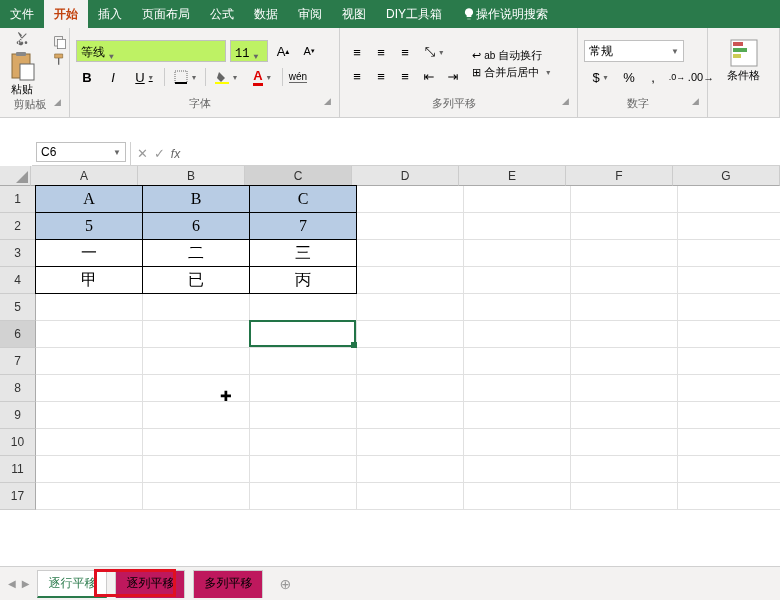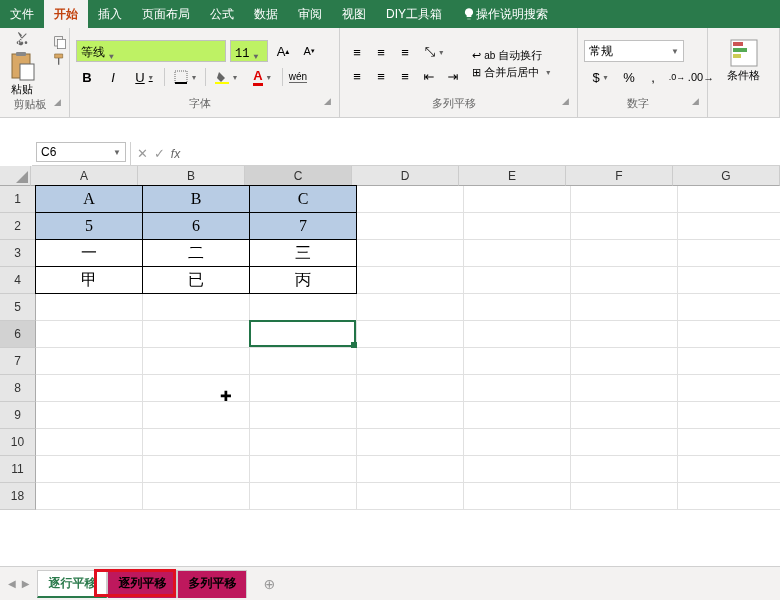--- a/index.html
+++ b/index.html
@@ -48,21 +48,21 @@
 .cell-row { display: flex; }
 .cell { width: 107px; height: 27px; border-right: 1px solid #e0e0e0; border-bottom: 1px solid #e0e0e0; text-align: center; line-height: 26px; font-size: 16px; font-family: SimSun, serif; }
 .data-cell { border: 1px solid #000; margin: -1px 0 0 -1px; width: 108px; height: 28px; }
 .highlighted { background: #b8cce4; }
 .active-cell-border { position: absolute; border: 2px solid #227447; pointer-events: none; }
 .active-cell-handle { position: absolute; width: 6px; height: 6px; background: #227447; right: -3px; bottom: -3px; }
 .sheet-tabs-bar { position: absolute; bottom: 0; left: 0; right: 0; height: 34px; background: #f3f2f1; display: flex; align-items: center; border-top: 1px solid #d0d0d0; }
 .nav-arrows { display: flex; gap: 6px; padding: 0 8px; color: #999; font-size: 10px; }
 .sheet-tab { padding: 4px 10px; background: #be185d; border: 1px solid #ccc; border-bottom: none; font-size: 12px; cursor: pointer; }
 .sheet-tab.active { background: #fff; color: #2a7a4b; border-bottom: 2px solid #2a7a4b; }
-.sheet-tabs { display: flex; gap: 0; font-weight: bold; }
+.sheet-tabs { display: flex; gap: 8px; }
 .add-sheet { margin-left: 8px; color: #999; font-size: 14px; cursor: pointer; padding: 0 8px; }
 .highlight-box { position: absolute; border: 3px solid #e01020; pointer-events: none; }
 .cursor-cross { position: absolute; left: 220px; top: 388px; font-size: 14px; color: #000; pointer-events: none; }
 .ribbon-spacer { height: 24px; background: #fff; }
 svg { display: block; }
 </style>
 </head>
 <body>
 
 <div class="menubar">
@@ -267,21 +267,21 @@
         <div class="row-header">2</div>
         <div class="row-header">3</div>
         <div class="row-header">4</div>
         <div class="row-header">5</div>
         <div class="row-header selected">6</div>
         <div class="row-header">7</div>
         <div class="row-header">8</div>
         <div class="row-header">9</div>
         <div class="row-header">10</div>
         <div class="row-header">11</div>
-        <div class="row-header">18</div>
+        <div class="row-header">17</div>
       </div>
     <div class="cells" id="cells-container">
         <div class="cell-row">
           <div class="cell data-cell highlighted">A</div>
           <div class="cell data-cell highlighted">B</div>
           <div class="cell data-cell highlighted">C</div>
           <div class="cell"></div>
           <div class="cell"></div>
           <div class="cell"></div>
           <div class="cell"></div>

